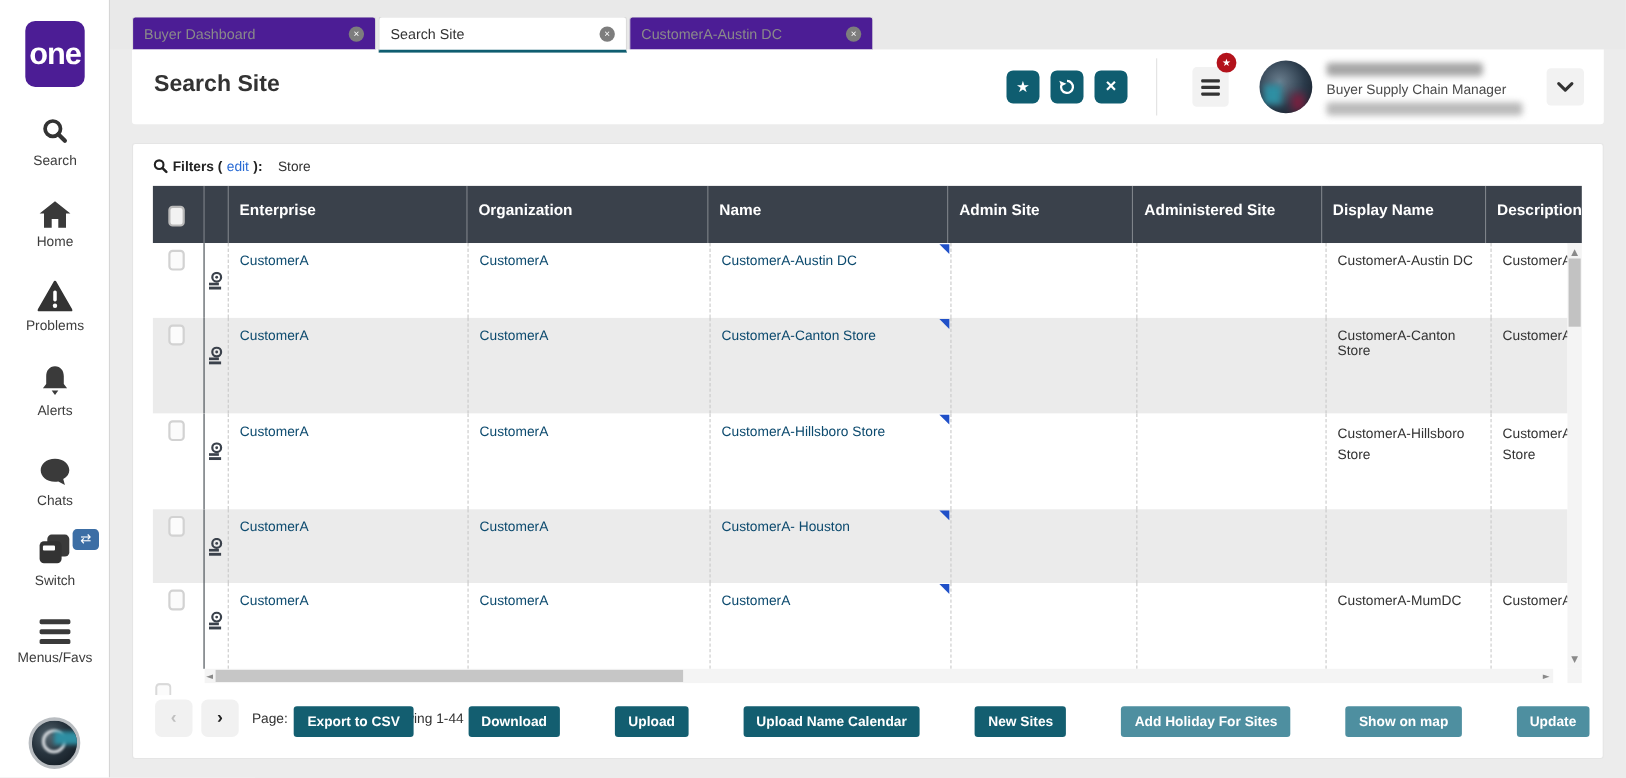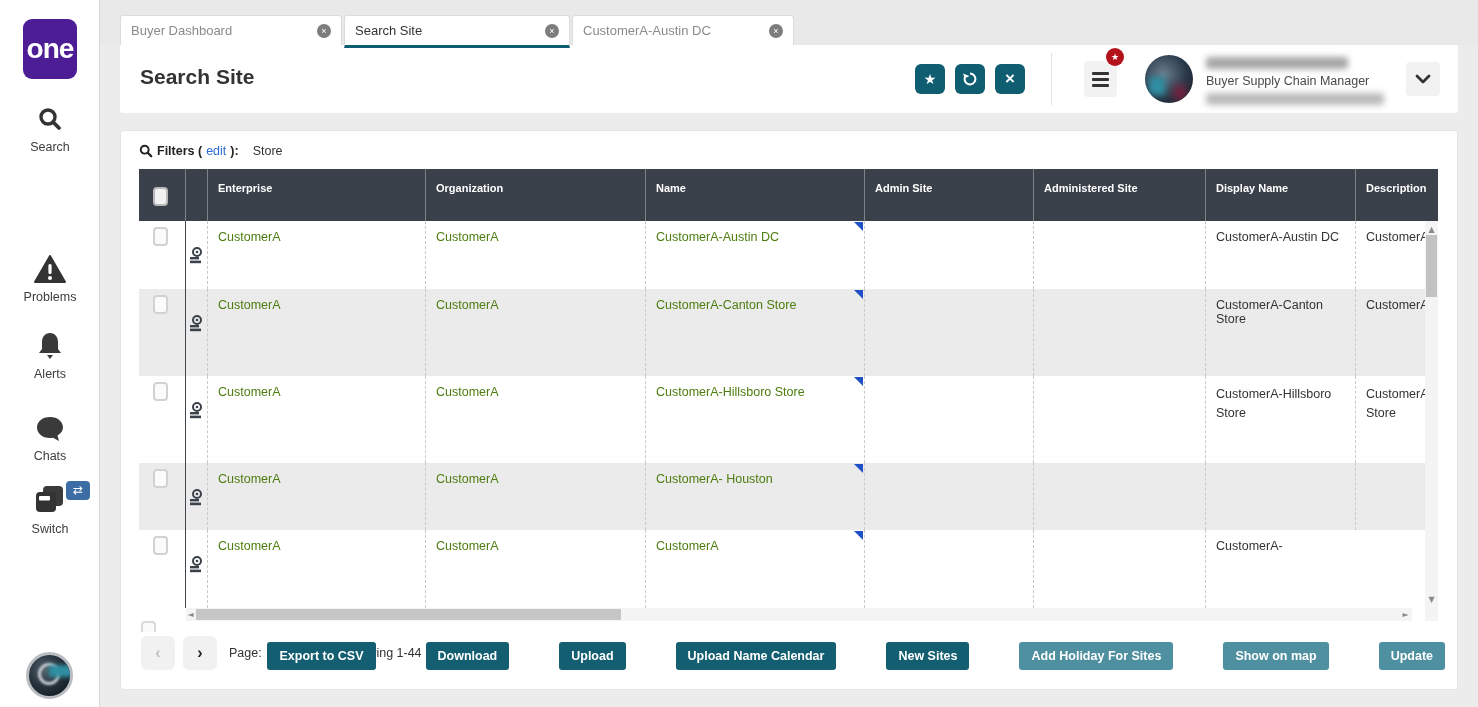--- a/index.html
+++ b/index.html
@@ -12,21 +12,21 @@
   .nav-item { position:absolute; width:100px; text-align:center; color:#3d3d3d; }
   .nav-item .ic { display:block; margin:0 auto 3px auto; }
   .nav-item .lbl { font-size:12.5px; color:#3d3d3d;margin-top:47px; }
   .switch-badge { position:absolute; left:66px; top:-3px; width:24px; height:19px; background:#3c6ea5; border-radius:4px; color:#fff; font-size:12px; line-height:19px; text-align:center; font-family:"DejaVu Sans", sans-serif; }
   .assistant { position:absolute; left:26px; top:652px; width:47px; height:47px; border-radius:50%; background:radial-gradient(circle at 38% 35%, #55656f 0%, #27333d 45%, #0d141b 100%); border:3px solid #b9bdc1; overflow:hidden; }
   .assistant::after { content:""; position:absolute; left:20px; top:10px; width:24px; height:12px; background:#2e8fa3; filter:blur(2px); }
   .assistant::before { content:""; position:absolute; left:9px; top:8px; width:16px; height:16px; border:3px solid #c8cdd2; border-radius:50%; filter:blur(1px); }
 
   
   .tabstrip { position:absolute; left:100px; top:0; width:1378px; height:45px; background:#e9e9e9; }
-  .tab { position:absolute; top:15px; height:30px; border:1px solid #dcdcdc; border-bottom:none; background:#ffffff; color:#8a8a8a; font-size:13px; display:flex; align-items:center; padding:0 10px; border-radius:3px 3px 0 0; }
+  .tab { position:absolute; top:15px; height:30px; border:1px solid #dcdcdc; border-bottom:none; background:#4c1d95; color:#8a8a8a; font-size:13px; display:flex; align-items:center; padding:0 10px; border-radius:3px 3px 0 0; }
   .tab .tlbl { flex:1; white-space:nowrap; overflow:hidden; }
   .tab.active { background:#fff; color:#333; border-bottom:3px solid #0f5d70; height:33px; z-index:2; }
   .tab-close { width:14px; height:14px; border-radius:50%; background:#7d7d7d; color:#fff; font-size:9px; line-height:14px; text-align:center; margin-left:8px; flex:none; }
 
   
   .band { position:absolute; left:120px; top:45px; width:1338px; height:68px; background:#fff; border-radius:0 0 3px 3px; }
   .page-title { position:absolute; left:20px; top:20px; font-size:21px; font-weight:700; color:#333; }
   .tealbtn { position:absolute; top:19px; width:30px; height:30px; background:#0f5d70; border:none; border-radius:6px; color:#fff; font-size:14px; display:flex; align-items:center; justify-content:center; cursor:pointer; }
   .band-divider { position:absolute; left:931px; top:8px; width:1px; height:52px; background:#e2e2e2; }
   .hamb { position:absolute; left:964px; top:16px; width:33px; height:36px; background:#f2f2f2; border-radius:4px; display:flex; flex-direction:column; justify-content:center; gap:3px; align-items:center; }
@@ -42,42 +42,42 @@
   
   .card { position:absolute; left:120px; top:130px; width:1338px; height:560px; background:#fff; border-radius:3px; border:1px solid #e5e5e5; }
   .filters { position:absolute; left:18px; top:13px; font-size:12.5px; color:#222; display:flex; align-items:center; gap:4px; }
   .filters b { font-weight:700; }
   .link { color:#2a6bd4; text-decoration:none; cursor:pointer; }
   .filters .none { margin-left:10px; font-weight:400; color:#333; }
 
   
   .table { position:absolute; left:18px; top:38px; width:1299px; height:452px; }
   .thead { position:absolute; left:0; top:0; width:1299px; height:52px; background:#3a414b; display:flex; }
-  .th { position:relative; color:#fff; font-size:11px; font-weight:700; padding:13px 0 0 10px; border-right:1px solid rgba(255,255,255,0.35); }
+  .th { position:relative; color:#fff; font-size:14px; font-weight:700; padding:13px 0 0 10px; border-right:1px solid rgba(255,255,255,0.35); }
   .th:last-child { border-right:none; }
   .tbody { position:absolute; left:0; top:52px; width:1286px; }
   .tr { position:relative; display:flex; width:1286px; background:#fff; }
   .tr.alt { background:#ebebeb; }
   .td { position:relative; font-size:12.5px; color:#333; padding:9px 8px 0 10px; border-right:1px dashed #c9c9c9; overflow:hidden; }
   .c-check { width:47px; border-right:1px solid #3f464d !important; padding:6px 0 0 14px; }
   .c-icon  { width:22px; padding:26px 0 0 3px; }
   .c-ent   { width:218px; }
   .c-org   { width:220px; }
   .c-name  { width:219px; }
   .c-admin { width:169px; }
   .c-adm2  { width:172px; }
   .c-disp  { width:150px; }
   .c-desc  { flex:1; border-right:none !important; }
   .h-check { width:47px; padding:18px 0 0 14px; }
   .h-icon  { width:22px; }
   .h-desc  { flex:1; border-right:none; }
   .r0 { height:68px; } .r1 { height:87px; } .r2 { height:87px; } .r3 { height:67px; } .r4 { height:78px; }
   .cb { display:inline-block; width:15px; height:19px; background:#fbfbfb; border:2px solid #d2d2d2; border-radius:4px; }
   .corner { position:absolute; right:1px; top:1px; width:0; height:0; border-top:9px solid #2050c8; border-left:9px solid transparent; }
-  a.cell-link { color:#4d7c0f; text-decoration:none; }
+  a.cell-link { color:#0c4a6e; text-decoration:none; }
 
   
   .vscroll { position:absolute; right:0; top:52px; width:13px; height:387px; background:#f4f4f4; }
   .vthumb { position:absolute; left:1px; top:14px; width:11px; height:62px; background:#c2c2c2; }
   .sbarrow { position:absolute; width:13px; height:13px; font-size:8px; color:#8a8a8a; text-align:center; line-height:13px; font-family:"DejaVu Sans", sans-serif; }
   .hscroll { position:absolute; left:47px; top:439px; width:1226px; height:13px; background:#f4f4f4; }
   .hthumb { position:absolute; left:10px; top:1px; width:425px; height:11px; background:#c6c6c6; }
   .corner-box { position:absolute; right:0; top:439px; width:13px; height:13px; background:#f4f4f4; }
   .cb-fragment { position:absolute; left:20px; top:490px; width:15px; height:11px; background:#fbfbfb; border:2px solid #d9d9d9; border-bottom:none; border-radius:4px 4px 0 0; }
 
@@ -104,20 +104,26 @@
       </div>
 
     <div class="nav-item" style="top:106px">
       <svg class="ic" width="28" height="28" viewBox="0 0 28 28">
           <circle cx="12" cy="11" r="7" fill="none" stroke="#333" stroke-width="3.4"></circle>
           <line x1="17" y1="16" x2="23" y2="22" stroke="#333" stroke-width="3.8" stroke-linecap="round"></line>
         </svg>
       <span class="lbl">Search</span>
     </div>
 
+    <div class="nav-item" style="top:182px">
+      <svg class="ic icsvg" width="30" height="26" viewBox="0 0 30 26">
+          <path d="M15 1 L29 12 L25 12 L25 25 L18 25 L18 17 L12 17 L12 25 L5 25 L5 12 L1 12 Z"></path>
+        </svg>
+      <span class="lbl">Home</span>
+    </div>
 
     <div class="nav-item" style="top:255px">
       <svg class="ic icsvg" width="32" height="29" viewBox="0 0 32 29">
           <path d="M16 1 L31 27 L1 27 Z" stroke="#333" stroke-width="2" stroke-linejoin="round" fill="#333"></path>
           <rect x="14.4" y="9" width="3.2" height="10" fill="#fff" rx="1.5"></rect>
           <circle cx="16" cy="23" r="2" fill="#fff"></circle>
         </svg>
       <span class="lbl">Problems</span>
     </div>
 
@@ -139,20 +145,28 @@
     <div class="nav-item" style="top:484px">
       <svg class="ic icsvg" width="34" height="32" viewBox="0 0 34 32">
           <rect x="10" y="2" width="20" height="20" rx="4"></rect>
           <rect x="3" y="8" width="20" height="20" rx="4" fill="#333"></rect>
           <rect x="6" y="12" width="11" height="4.5" fill="#fff" rx="1"></rect>
         </svg>
       <span class="switch-badge">⇄</span>
       <span class="lbl">Switch</span>
     </div>
 
+    <div class="nav-item" style="top:562px">
+      <svg class="ic icsvg" width="32" height="24" viewBox="0 0 32 24">
+          <rect x="2" y="1" width="28" height="4.5" rx="1.5"></rect>
+          <rect x="2" y="10" width="28" height="4.5" rx="1.5"></rect>
+          <rect x="2" y="19" width="28" height="4.5" rx="1.5"></rect>
+        </svg>
+      <span class="lbl">Menus/Favs</span>
+    </div>
 
     <div class="assistant"></div>
   </div>
 
   <div class="tabstrip">
     <div class="tab" style="left:20px; width:222px;">
       <span class="tlbl">Buyer Dashboard</span>
       <span class="tab-close">×</span>
     </div>
     <div class="tab active" style="left:244px; width:226px;">
@@ -305,20 +319,21 @@
                 <circle cx="8" cy="5" r="4" fill="none" stroke="#3a414b" stroke-width="2"></circle>
                 <circle cx="8" cy="5" r="1.3" fill="#3a414b"></circle>
                 <rect x="1" y="10" width="9" height="2.4" fill="#3a414b"></rect>
                 <rect x="1" y="13.6" width="11" height="2.6" fill="#3a414b"></rect>
               </svg></div>
           <div class="td c-ent"><a class="cell-link">CustomerA</a></div>
           <div class="td c-org"><a class="cell-link">CustomerA</a></div>
           <div class="td c-name"><a class="cell-link">CustomerA</a><span class="corner"></span></div>
           <div class="td c-admin"></div>
           <div class="td c-adm2"></div>
+          <div class="td c-disp"><span>CustomerA-MumDC</span></div>
           <div class="td c-desc"><span>CustomerA-</span></div>
         </div>
       </div>
 
       <div class="vscroll">
         <span class="sbarrow" style="top:2px; left:0;">▲</span>
         <div class="vthumb"></div>
         <span class="sbarrow" style="bottom:2px; left:0;">▼</span>
       </div>
 

